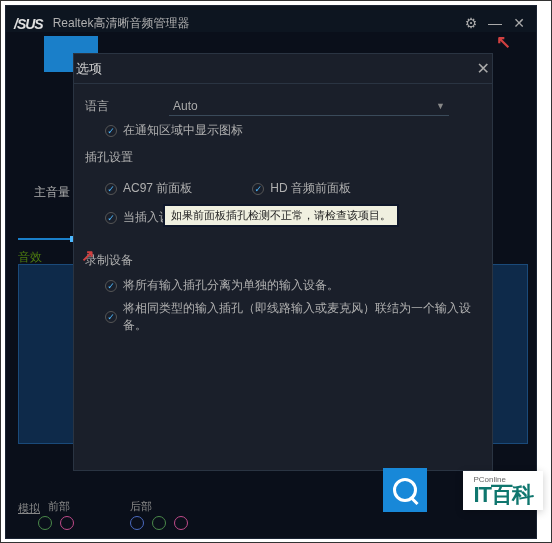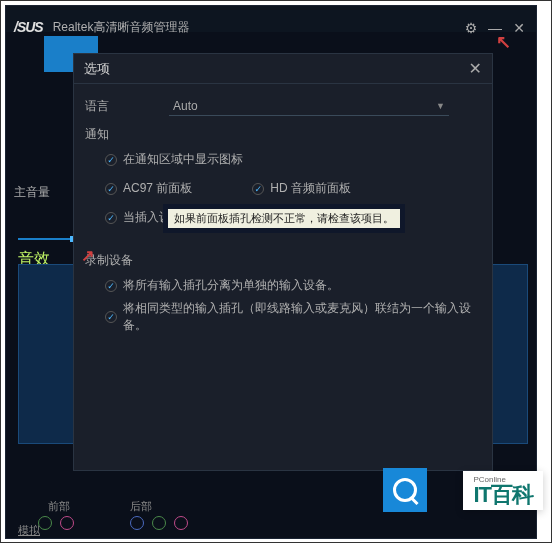--- a/index.html
+++ b/index.html
@@ -1,66 +1,66 @@
 <!DOCTYPE html>
 <html><head>
 <meta charset="utf-8">
 <style>
 * { margin: 0; padding: 0; box-sizing: border-box; font-family: "Microsoft YaHei", Arial, sans-serif; }
 body { width: 552px; height: 543px; background: #fff; position: relative; overflow: hidden; border: 1px solid #333; }
 
 .main-window { position: absolute; top: 4px; left: 4px; width: 532px; height: 534px; background: #0a0f1a; border: 1px solid #1a2332; }
 
-.titlebar { height: 26px; display: flex; align-items: flex-start; padding: 13px 8px; background: #0d1520; }
+.titlebar { height: 26px; display: flex; align-items: flex-end; padding: 0 8px; background: #0d1520; }
 .asus-logo { font-weight: bold; font-size: 14px; color: #e0e0e0; font-style: italic; letter-spacing: -1px; }
 .app-title { font-size: 12px; color: #b0b0b0; margin-left: 10px; }
 .title-controls { margin-left: auto; display: flex; gap: 6px; align-items: center; }
 .title-btn { width: 18px; height: 18px; display: flex; align-items: center; justify-content: center; color: #aaa; cursor: pointer; font-size: 14px; }
 
 .top-blue-box { position: absolute; top: 30px; left: 38px; width: 54px; height: 36px; background: #1a7fc9; }
-.left-label { position: absolute; left: 8px; top: 178px; font-size: 12px; color: #b0b0b0; }
-.tab-label { position: absolute; left: 12px; top: 243px; font-size: 16px; color: #bef264; }
+.left-label { position: absolute; left: 28px; top: 178px; font-size: 12px; color: #b0b0b0; }
+.tab-label { position: absolute; left: 12px; top: 243px; font-size: 12px; color: #4d7c0f; }
 
 .vol-bar { position: absolute; left: 12px; top: 232px; width: 56px; height: 2px; background: #1a7fc9; }
 .vol-bar::after { content: ''; position: absolute; right: -2px; top: -2px; width: 6px; height: 6px; background: #4db8ff; }
 
 .blue-panel { position: absolute; left: 12px; top: 258px; width: 510px; height: 180px; background: #0e2a4a; border: 1px solid #1a4a7a; display: flex; }
 .blue-cell { flex: 1; display: flex; flex-direction: column; align-items: center; justify-content: center; border-right: 1px solid #0a1f35; }
 .blue-cell:last-child { border-right: none; }
 .blue-icon { width: 50px; height: 40px; margin-bottom: 8px; display: flex; align-items: center; justify-content: center; color: #8ac5ff; font-size: 24px; }
 .blue-label { font-size: 11px; color: #8ac5ff; }
 
 .bottom-panel { position: absolute; left: 12px; bottom: 8px; right: 24px; }
 .bottom-labels { display: flex; gap: 60px; padding-left: 30px; }
 .bottom-label { font-size: 11px; color: #888; }
 .bottom-circles { display: flex; gap: 8px; padding-left: 20px; margin-top: 2px; }
 .circle { width: 14px; height: 14px; border-radius: 50%; border: 1.5px solid; }
 .circle.green { border-color: #4a8a4a; }
 .circle.pink { border-color: #c04a8a; }
 .circle.blue { border-color: #4a6ac0; }
-.sim-label { position: absolute; left: 12px; bottom: 0; font-size: 11px; color: #888; text-decoration: underline; }
+.sim-label { position: absolute; left: 12px; bottom: 22px; font-size: 11px; color: #888; text-decoration: underline; }
 
 
 .modal { position: absolute; top: 52px; left: 72px; width: 420px; height: 418px; background: #1a1f2a; border: 1px solid #2a3442; z-index: 10; }
-.modal-header { height: 30px; display: flex; align-items: center; padding: 0 10px; border-bottom: 1px solid #2a3442; }
+.modal-header { height: 30px; display: flex; align-items: center; padding: 0 2px; border-bottom: 1px solid #2a3442; }
 .modal-title { font-size: 13px; color: #d0d0d0; }
 .modal-close { margin-left: auto; color: #aaa; cursor: pointer; font-size: 16px; }
 .modal-body { padding: 12px 11px; }
 .section-label { font-size: 12px; color: #b0b0b0; margin-bottom: 8px; margin-top: 10px; }
 .section-label:first-child { margin-top: 0; }
 .dropdown { margin-left: 20px; width: 280px; height: 20px; border-bottom: 1px solid #3a4a5a; display: flex; align-items: center; padding: 0 4px; color: #aaa; font-size: 12px; position: relative; }
 .dropdown::after { content: '▼'; position: absolute; right: 4px; font-size: 9px; color: #888; }
 .lang-row { display: flex; align-items: center; }
 
 .checkbox-row { display: flex; align-items: center; margin: 6px 0 6px 20px; font-size: 12px; color: #b0b0b0; }
 .checkbox { width: 12px; height: 12px; border-radius: 50%; border: 1px solid #555; margin-right: 6px; display: flex; align-items: center; justify-content: center; flex-shrink: 0; }
 .checkbox.checked::after { content: '✓'; font-size: 9px; color: #4db8ff; }
 .checkbox-row-inline { display: flex; gap: 60px; margin-left: 20px; }
 
-.tooltip { position: absolute; top: 203px; left: 162px; background: #f0f0e0; color: #222; font-size: 11px; padding: 2px 6px; border: 5px solid #0f172a; z-index: 20; white-space: nowrap; }
+.tooltip { position: absolute; top: 203px; left: 162px; background: #f0f0e0; color: #222; font-size: 11px; padding: 2px 6px; border: 2px solid #0f172a; z-index: 20; white-space: nowrap; }
 
 
 .arrow-red-1 { position: absolute; top: 30px; right: 40px; color: #d04040; font-size: 18px; z-index: 30; }
 .arrow-red-1::before { content: '↖'; font-weight: bold; }
 .arrow-red-2 { position: absolute; top: 245px; left: 80px; color: #d04040; font-size: 16px; z-index: 30; }
 .arrow-red-2::before { content: '↗'; font-weight: bold; }
 
 
 .watermark { position: absolute; right: 8px; bottom: 30px; display: flex; align-items: center; z-index: 50; gap: 36px; }
 .wm-logo { width: 44px; height: 44px; background: #1888d8; display: flex; align-items: center; justify-content: center; }
@@ -130,26 +130,26 @@
     <span class="modal-close">✕</span>
   </div>
   <div class="modal-body">
     <div class="lang-row">
       <span class="section-label" style="margin:0">语言</span>
       <div class="dropdown" style="margin-left:60px">
         <span>Auto</span>
       </div>
     </div>
 
-    <div class="section-label">通知</div>
     <div class="checkbox-row">
       <span class="checkbox checked"></span>
       <span>在通知区域中显示图标</span>
     </div>
 
+    <div class="section-label">插孔设置</div>
     <div class="checkbox-row-inline">
       <div class="checkbox-row" style="margin-left:0">
         <span class="checkbox checked"></span>
         <span>AC97 前面板</span>
       </div>
       <div class="checkbox-row" style="margin-left:0">
         <span class="checkbox checked"></span>
         <span>HD 音频前面板</span>
       </div>
     </div>

